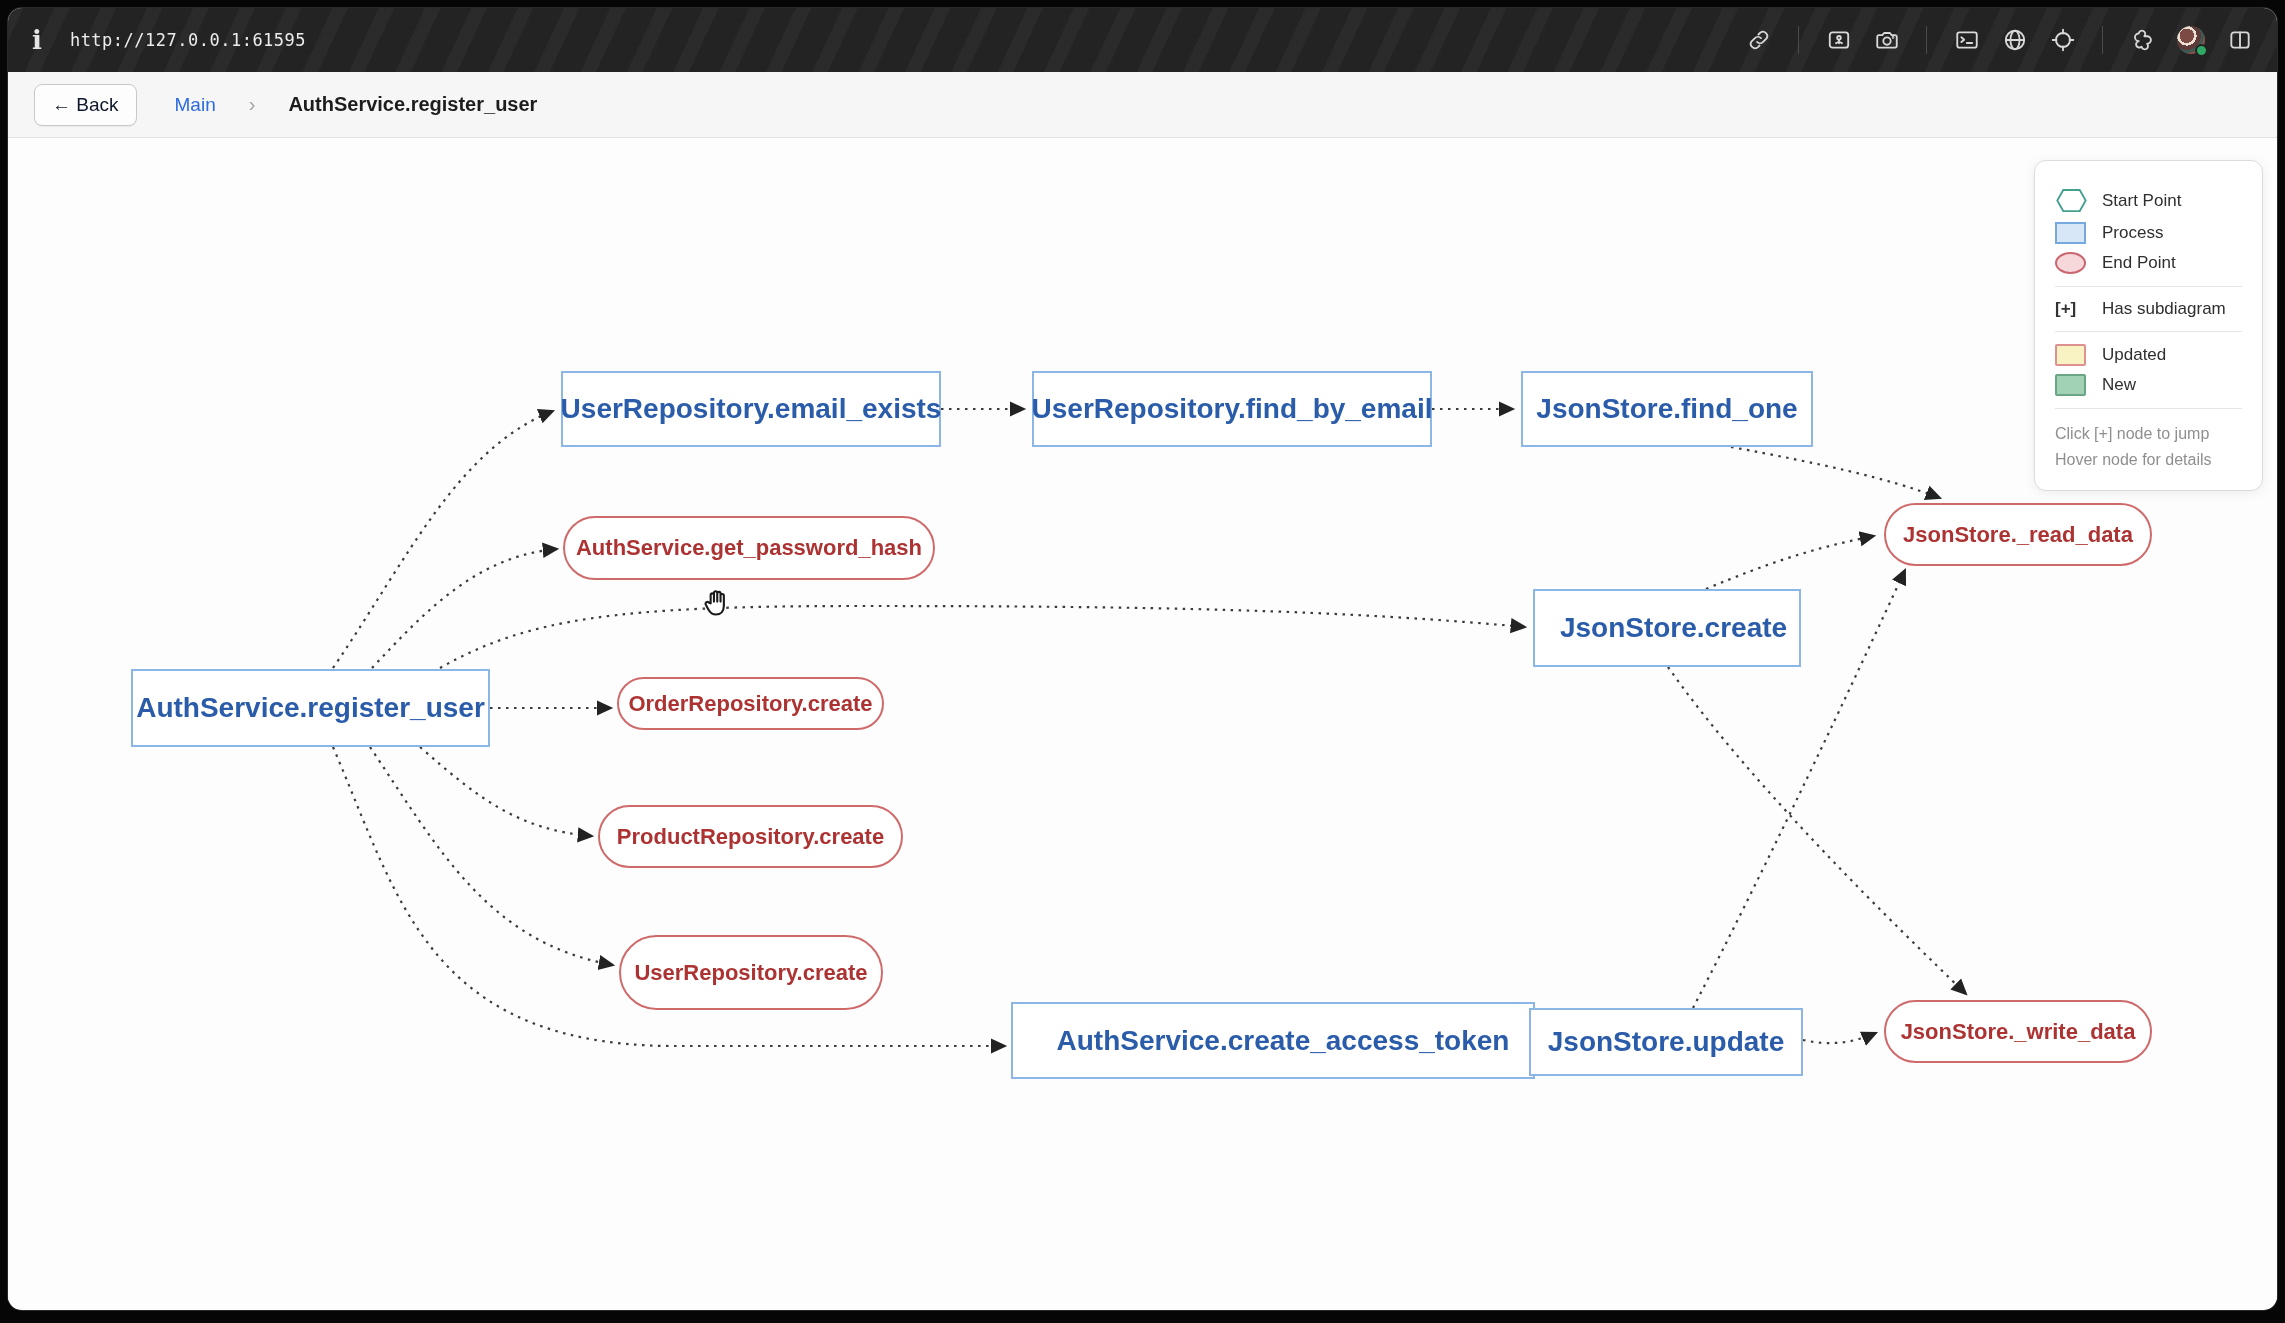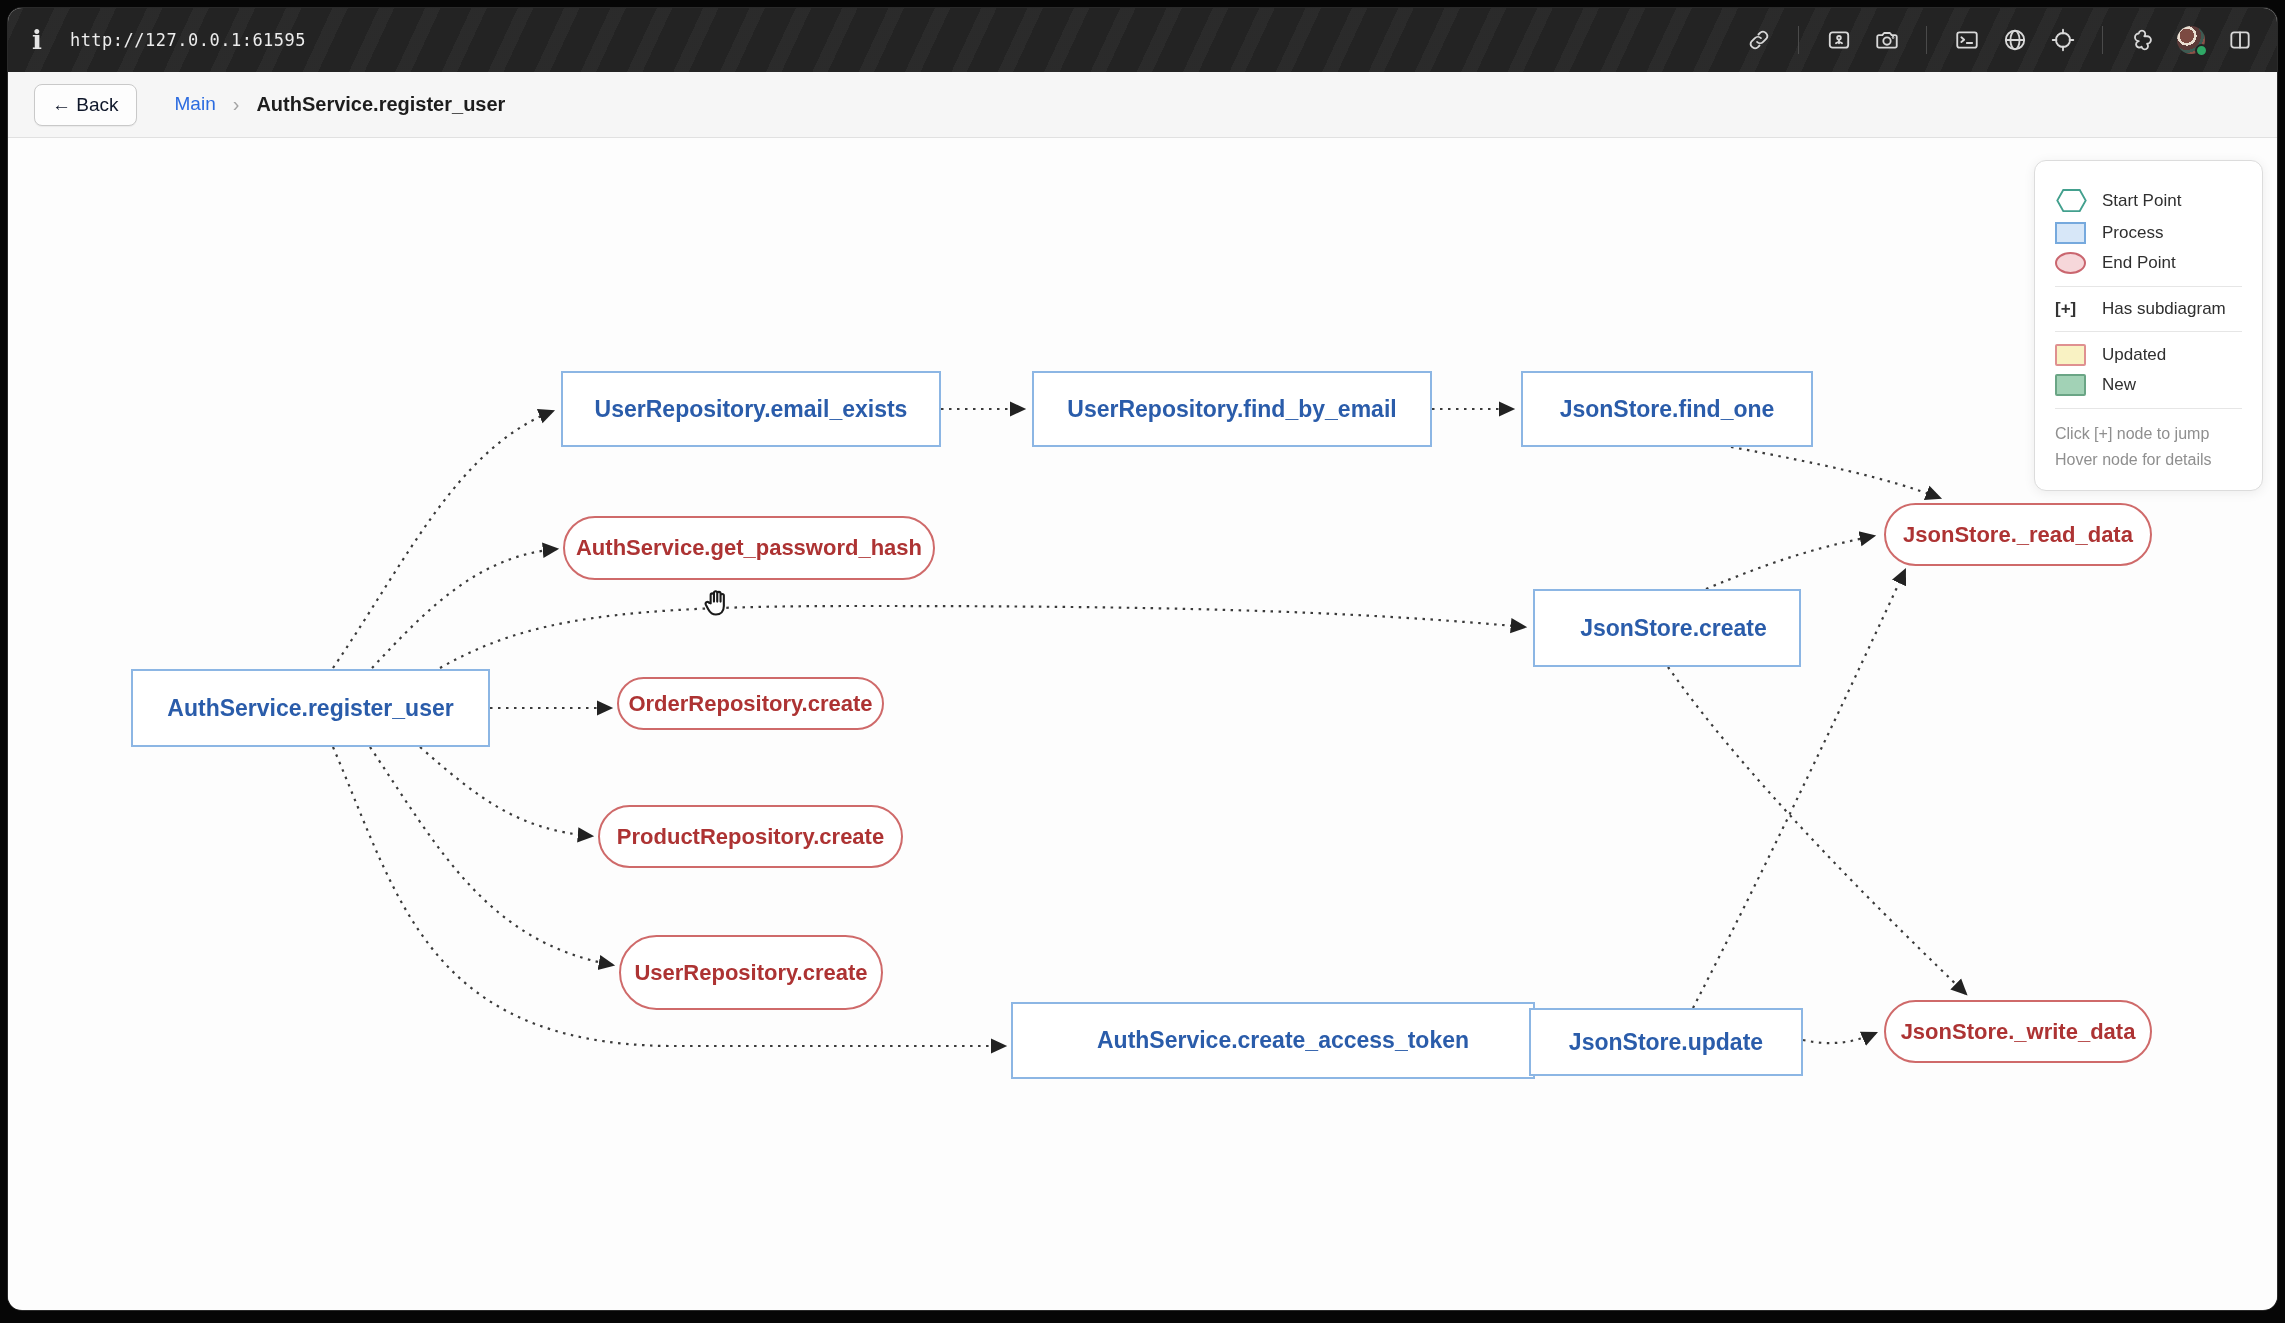--- a/index.html
+++ b/index.html
@@ -28,35 +28,35 @@
             overflow:visible; }
   .avatar .dot { position:absolute; right:-3px; bottom:-3px; width:13px; height:13px; border-radius:50%;
                  background:#2fa866; border:2.5px solid #232323; }
 
   
   .header { height:66px; background:#f6f6f6; border-bottom:1px solid #e1e1e1;
             display:flex; align-items:center; padding:0 26px; gap:38px; }
   .back-btn { display:inline-flex; align-items:center; gap:9px; padding:9px 17px;
               border:1px solid #c9c9c9; border-radius:8px; background:#fdfdfd;
               font-size:19px; color:#0f172a; cursor:pointer; box-shadow:0 1px 1px rgba(0,0,0,0.05); }
-  .breadcrumb { display:flex; gap:17px; }
+  .breadcrumb { display:flex; align-items:center; gap:33px; }
   .crumb-link { font-size:19px; color:#2b6be0; cursor:pointer; }
   .crumb-sep { font-size:20px; color:#a3a3a3; }
   .crumb-current { font-size:20px; font-weight:700; color:#1d1d1d; }
 
   
   .canvas { position:relative; width:100%; height:1171px; background:#fdfdfd; }
   #edge-layer { position:absolute; inset:0; }
   #edge-layer path.edge { stroke:var(--edge-color,#3a3a3a); stroke-width:2.2; fill:none;
                           stroke-dasharray:2.5 5.5; }
 
   .node { position:absolute; display:flex; align-items:center; justify-content:center;
           background:#ffffff; text-align:center; cursor:pointer; }
   .node.process { border:2px solid var(--process-border,#8cb6e4); color:var(--process-text,#2a5caa);
-                  font-size:23px; font-weight:600; }
+                  font-size:28px; font-weight:600; }
   .node.endpoint { border:2px solid var(--endpoint-border,#cf6a6a); color:var(--endpoint-text,#ad3333);
                    font-size:22px; font-weight:600; border-radius:999px; }
 
   
   .legend { position:absolute; left:2026px; top:22px; width:229px; background:#ffffff;
             border:1px solid #dcdcdc; border-radius:12px; padding:18px 20px 16px 20px;
             box-shadow:0 2px 12px rgba(0,0,0,0.07); }
   .lg-row { display:flex; align-items:center; gap:14px; margin:8px 0; }
   .lg-label { font-size:17px; color:#2f2f2f; white-space:nowrap; }
   .lg-swatch { flex:0 0 33px; display:flex; align-items:center; }

